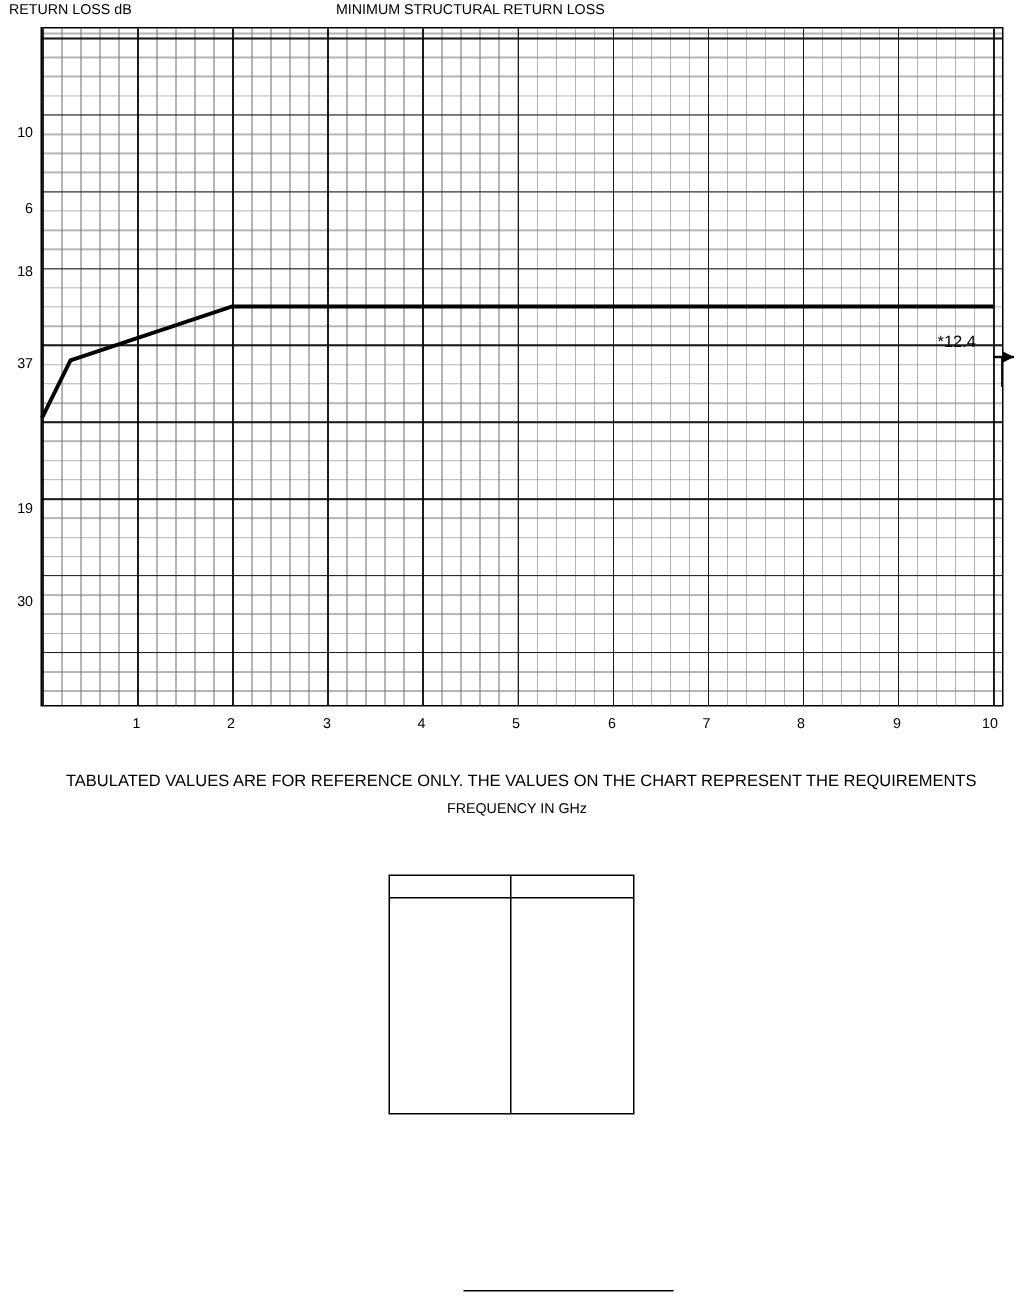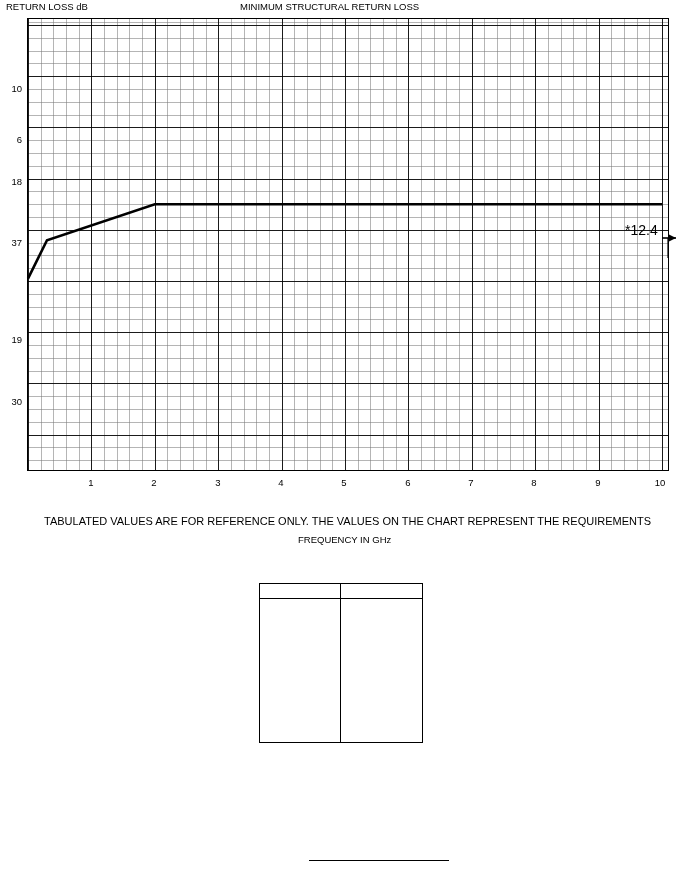--- a/index.html
+++ b/index.html
@@ -20,21 +20,21 @@
     font-size: 9.5px;
     white-space: nowrap;
     line-height: 1;
   }
   
   #y-axis-title {
     left: 6px;
     top: 2px;
   }
   #chart-title {
-    left: 240px;
+    left: 224px;
     top: 2px;
   }
   
   #plot-area {
     position: absolute;
     left: 27px;
     top: 18px;
     width: 642px;
     height: 453px;
     border: 1px solid #000000;
@@ -77,21 +77,21 @@
   }
   #note-text {
     left: 44px;
     top: 516px;
     font-size: 11px;
   }
   #marker-label {
     position: absolute;
     left: 625px;
     top: 223px;
-    font-size: 14px;
+    font-size: 11px;
   }
   
   #data-table {
     position: absolute;
     left: 259px;
     top: 583px;
     width: 164px;
     height: 160px;
     border: 1px solid #000000;
     box-sizing: border-box;

